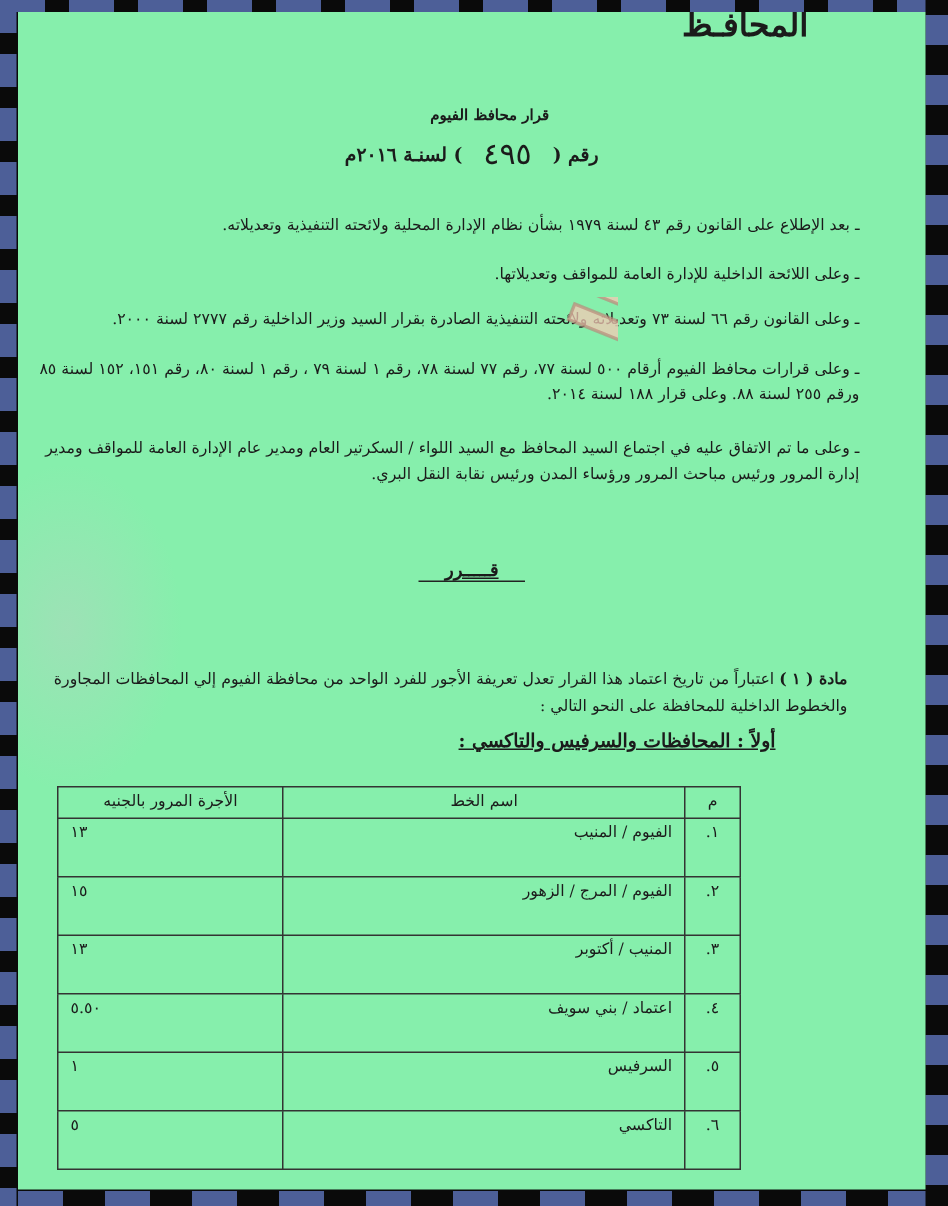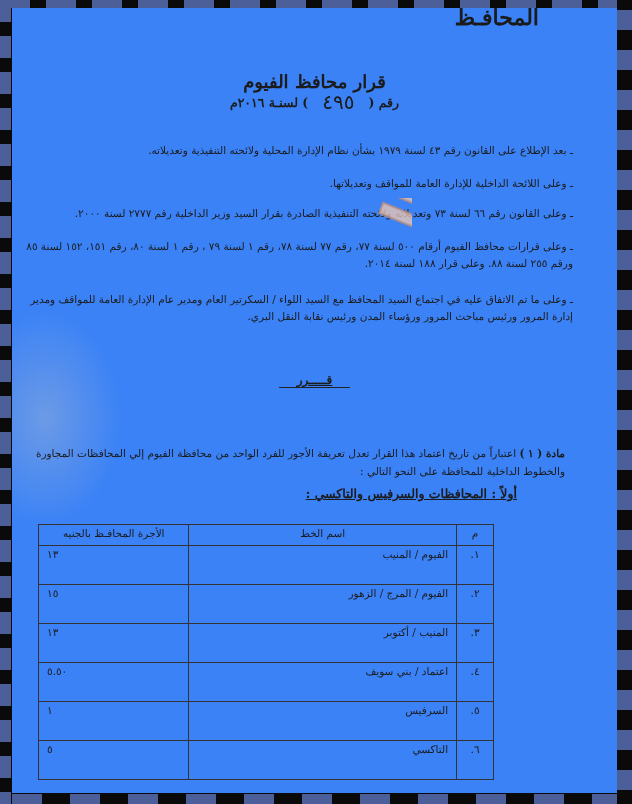--- a/index.html
+++ b/index.html
@@ -14,30 +14,30 @@
     background:repeating-linear-gradient(90deg,#4d5f98 0 30px,#0a0a0a 30px 46px); }
   .frame-bottom { left:0; bottom:0; width:632px; height:10px;
     background:repeating-linear-gradient(90deg,#0a0a0a 0 12px,#4d5f98 12px 42px,#0a0a0a 42px 58px); }
   .frame-left { left:0; top:0; width:11px; height:804px;
     background:repeating-linear-gradient(180deg,#4d5f98 0 22px,#0a0a0a 22px 36px); }
   .frame-right { right:0; top:0; width:15px; height:804px;
     background:repeating-linear-gradient(180deg,#0a0a0a 0 10px,#4d5f98 10px 30px,#0a0a0a 30px 40px); }
 
   .page {
     position:absolute; left:12px; top:8px; width:605px; height:785px;
-    background:#3b82f6; overflow:hidden;
+    background:#86efac; overflow:hidden;
   }
   .page::before {
     content:""; position:absolute; left:0; top:300px; width:110px; height:220px;
     background:radial-gradient(ellipse at 30% 50%, rgba(200,200,200,.35), rgba(255,255,255,0) 70%);
   }
   .rtl { direction:rtl; position:absolute; color:#1b1b1b; }
 
   .header-word { right:78px; top:-4px; font-size:22px; font-weight:bold; letter-spacing:1px; }
-  .decree-title { left:0; width:100%; text-align:center; top:63px; font-size:18px; font-weight:bold; }
+  .decree-title { left:0; width:100%; text-align:center; top:63px; font-size:10px; font-weight:bold;padding-left:12px; }
   .decree-number-line { left:0; width:100%; text-align:center; top:80px; font-size:12.5px; font-weight:bold; }
   .decree-number-line .num {
     font-family:"DejaVu Sans", sans-serif; font-weight:normal; font-size:20px;
     display:inline-block; margin:0 14px; position:relative; top:2px;
   }
 
   .para { font-size:10.5px; line-height:17px; right:44px; }
   .p1 { top:134px; }
   .p2 { top:167px; }
   .p3 { top:197px; }
@@ -101,21 +101,21 @@
     <span>اعتباراً من تاريخ اعتماد هذا القرار تعدل تعريفة الأجور للفرد الواحد من محافظة الفيوم إلي المحافظات المجاورة والخطوط الداخلية للمحافظة على النحو التالي :</span>
   </div>
 
   <div class="rtl section-title">أولاً : المحافظات والسرفيس والتاكسي :</div>
 
   <table class="fares">
     <thead>
       <tr>
         <th class="c-idx">م</th>
         <th class="c-name">اسم الخط</th>
-        <th class="c-fare">الأجرة المحافـظ بالجنيه</th>
+        <th class="c-fare">الأجرة المرور بالجنيه</th>
       </tr>
     </thead>
     <tbody>
       <tr>
         <td class="c-idx">١.</td>
         <td class="c-name">الفيوم / المنيب</td>
         <td class="c-fare">١٣</td>
       </tr>
       <tr>
         <td class="c-idx">٢.</td>

